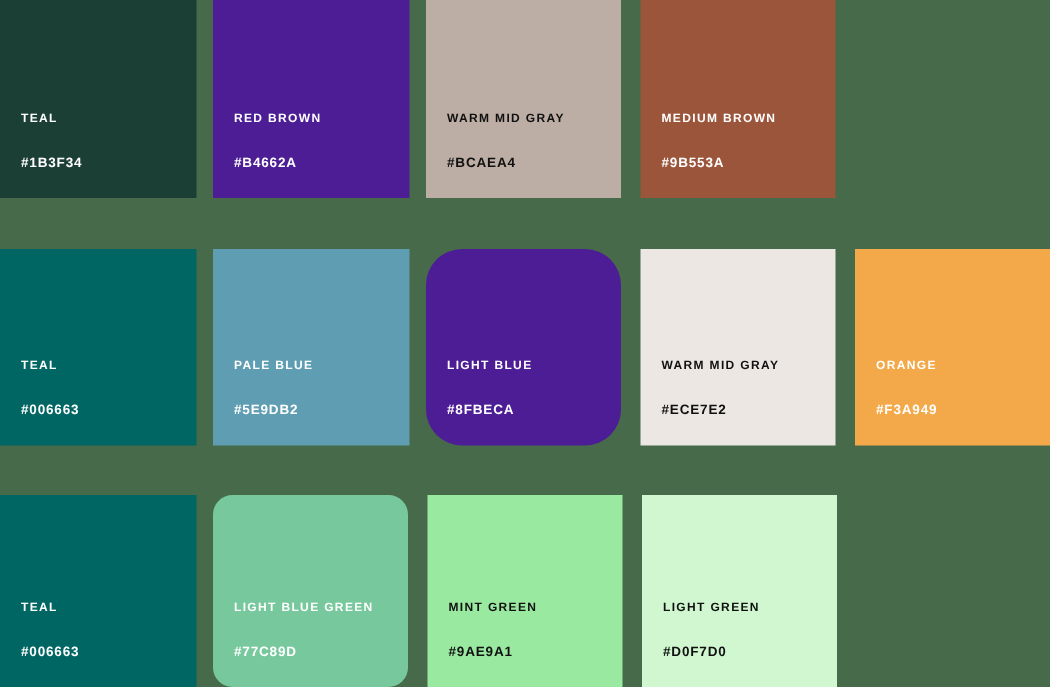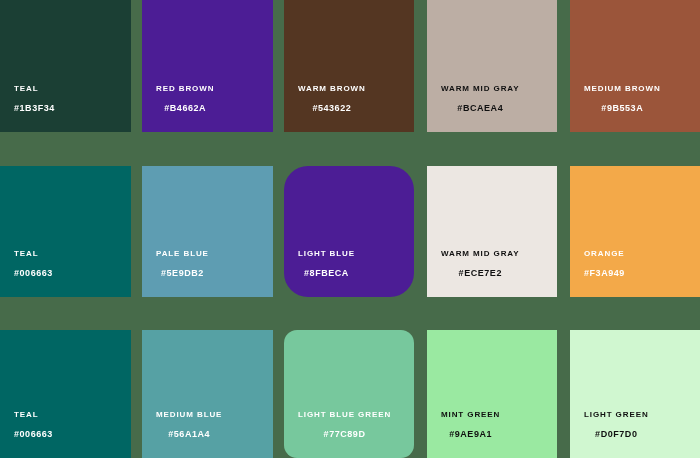--- a/index.html
+++ b/index.html
@@ -56,22 +56,21 @@
     white-space: nowrap;
   }
 
   .swatch-hex {
     display: block;
     font-size: 9px;
     font-weight: bold;
     letter-spacing: 0.55px;
     line-height: 12px;
     white-space: nowrap;
-    margin-top: 8px;
-    text-align: center;
+    margin-top: 18px;
   }
 
   .text-light .swatch-name,
   .text-light .swatch-hex { color: #ffffff; }
 
   .text-dark .swatch-name,
   .text-dark .swatch-hex { color: #101010; }
 
   
   #row-0 { top: 0px;   height: 132px; }
@@ -87,26 +86,20 @@
     <div class="swatch text-light" style="width: 131px; margin-right: 11px; background-color: rgb(27, 63, 52);">
       <div class="swatch-label">
         <span class="swatch-name">TEAL</span>
         <span class="swatch-hex">#1B3F34</span>
       </div>
     </div>
     <div class="swatch text-light" style="width: 131px; margin-right: 11px; background-color: #4c1d95;">
       <div class="swatch-label">
         <span class="swatch-name">RED BROWN</span>
         <span class="swatch-hex">#B4662A</span>
-      </div>
-    </div>
-    <div class="swatch text-light" style="width: 130px; margin-right: 13px; background-color: rgb(84, 54, 34);">
-      <div class="swatch-label">
-        <span class="swatch-name">WARM BROWN</span>
-        <span class="swatch-hex">#543622</span>
       </div>
     </div>
     <div class="swatch text-dark" style="width: 130px; margin-right: 13px; background-color: rgb(188, 174, 164);">
       <div class="swatch-label">
         <span class="swatch-name">WARM MID GRAY</span>
         <span class="swatch-hex">#BCAEA4</span>
       </div>
     </div>
     <div class="swatch text-light" style="width: 130px; background-color: rgb(155, 85, 58);">
       <div class="swatch-label">
@@ -149,26 +142,20 @@
     </div>
   </div>
 
   <div class="swatch-row" id="row-2">
     <div class="swatch text-light" style="width: 131px; margin-right: 11px; background-color: rgb(0, 102, 99);">
       <div class="swatch-label">
         <span class="swatch-name">TEAL</span>
         <span class="swatch-hex">#006663</span>
       </div>
     </div>
-    <div class="swatch text-light" style="width: 131px; margin-right: 11px; background-color: rgb(86, 161, 164);">
-      <div class="swatch-label">
-        <span class="swatch-name">MEDIUM BLUE</span>
-        <span class="swatch-hex">#56A1A4</span>
-      </div>
-    </div>
     <div class="swatch text-light" style="width: 130px; margin-right: 13px; background-color: rgb(119, 200, 157); border-radius: 13px;">
       <div class="swatch-label">
         <span class="swatch-name">LIGHT BLUE GREEN</span>
         <span class="swatch-hex">#77C89D</span>
       </div>
     </div>
     <div class="swatch text-dark" style="width: 130px; margin-right: 13px; background-color: rgb(154, 233, 161);">
       <div class="swatch-label">
         <span class="swatch-name">MINT GREEN</span>
         <span class="swatch-hex">#9AE9A1</span>

